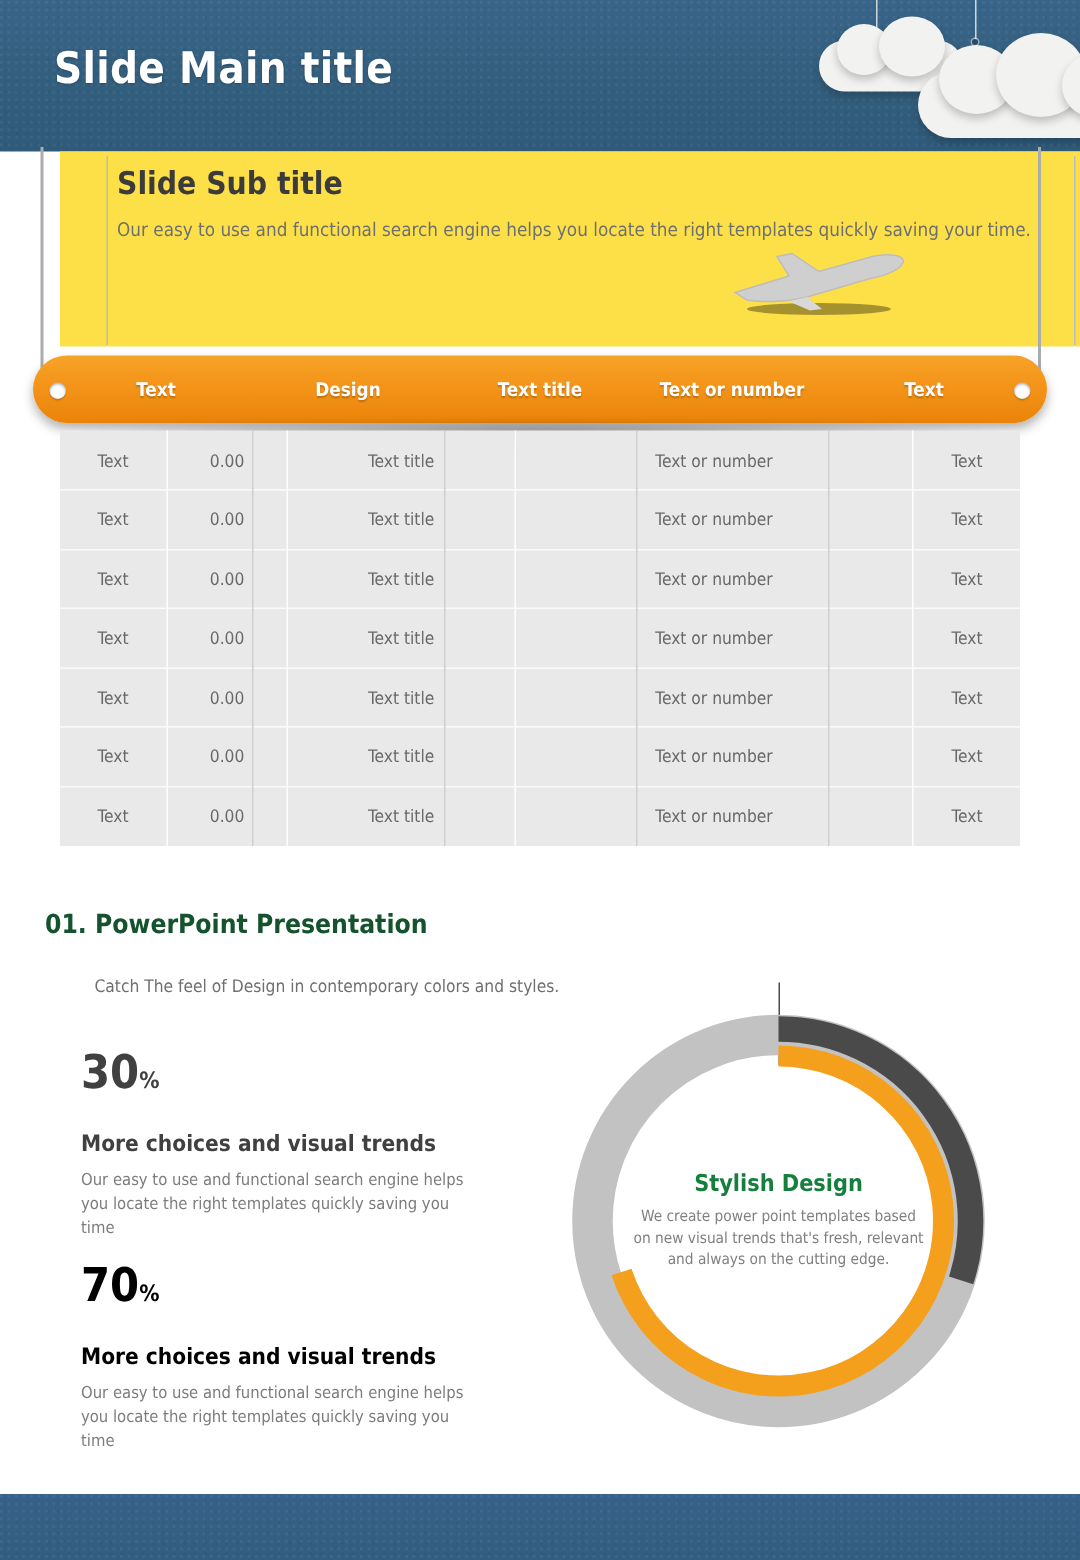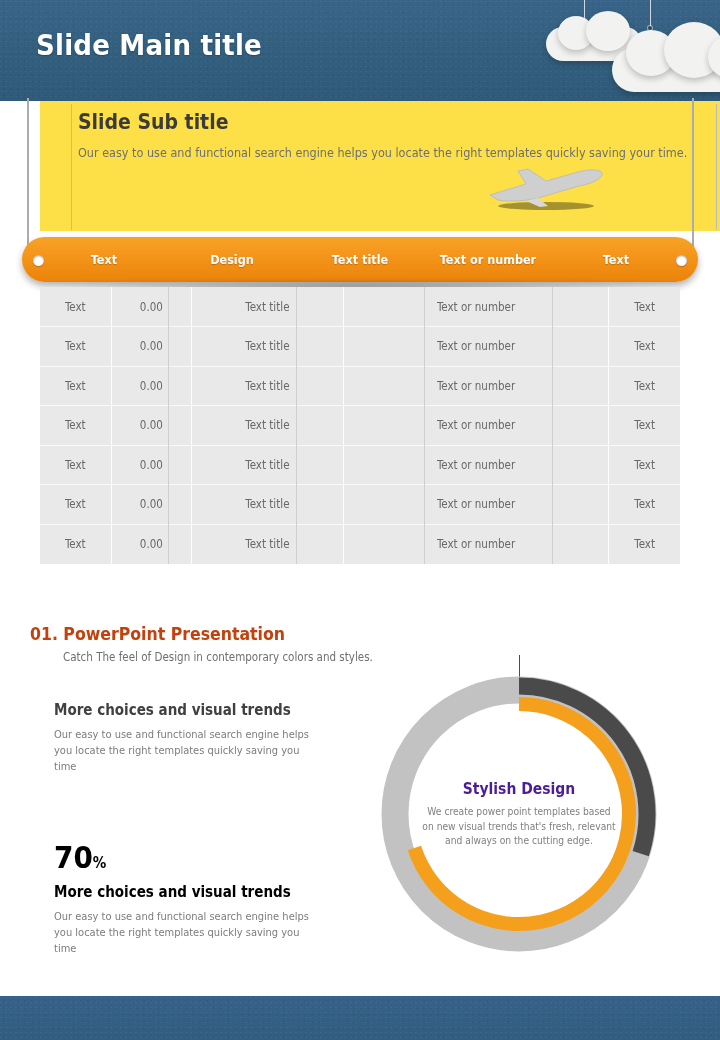--- a/index.html
+++ b/index.html
@@ -95,56 +95,56 @@
     font-family:"DejaVu Sans Condensed","Liberation Sans",sans-serif;
     border-bottom:1px solid #fafafa;
     border-right:1px solid #fdfdfd;
   }
   table.tbl td:last-child { border-right:none; }
   table.tbl tr:last-child td { border-bottom:none; }
   .col-sep { position:absolute; top:0; width:1px; background:#cfcfcf; }
 
   
   .sec-title {
-    position:absolute; left:30px; top:624px;
-    font-size:17.5px; font-weight:bold; color:#c2410c;
+    position:absolute; left:30px; top:607px;
+    font-size:17.5px; font-weight:bold; color:#14532d;
     font-family:"DejaVu Sans Condensed","Liberation Sans",sans-serif;
   }
   .sec-sub {
     position:absolute; left:30px; top:650px;
     font-size:11.5px; color:#6d6f71;
     font-family:"DejaVu Sans Condensed","Liberation Sans",sans-serif;
     margin-left:33px;
   }
   .stat { position:absolute; left:54px; width:300px; }
   .stat-pct {
     font-size:31px; font-weight:bold; line-height:34px;
     font-family:"DejaVu Sans Condensed","Liberation Sans",sans-serif;
   }
   .stat-pct .sym { font-size:15px; font-weight:bold; }
   .stat-head {
-    font-size:15px; font-weight:bold; margin-top:3px;
+    font-size:15px; font-weight:bold; margin-top:16px;
     font-family:"DejaVu Sans Condensed","Liberation Sans",sans-serif;
   }
   .stat-body {
     font-size:11px; line-height:16px; color:#7a7c7e; margin-top:8px; width:255px;
     font-family:"DejaVu Sans Condensed","Liberation Sans",sans-serif;
   }
   .dark { color:#404040; }
   .orange { color:#000000; }
 
   
   .donut { position:absolute; left:366px; top:661px; width:306px; height:306px; }
   .donut-needle { position:absolute; left:519px; top:655px; width:1.4px; height:55px; background:#4a4a4a; }
   .donut-center {
     position:absolute; left:50%; top:50%; transform:translate(-50%,-50%);
     width:196px; text-align:center;
   }
   .donut-title {
-    font-size:15.5px; font-weight:bold; color:#4c1d95;
+    font-size:15.5px; font-weight:bold; color:#15803d;
     font-family:"DejaVu Sans Condensed","Liberation Sans",sans-serif;
   }
   .donut-body {
     font-size:10.2px; line-height:14.5px; color:#7d7f81; margin-top:7px;
     font-family:"DejaVu Sans Condensed","Liberation Sans",sans-serif;
   }
 
   
   .footer {
     position:absolute; left:0; bottom:0; width:720px; height:44px;
@@ -268,20 +268,23 @@
       <div class="col-sep" style="left:256px;height:277px;"></div>
       <div class="col-sep" style="left:384px;height:277px;"></div>
       <div class="col-sep" style="left:512px;height:277px;"></div>
     </div>
   </div>
 
   <div class="sec-title">01. PowerPoint Presentation</div>
   <div class="sec-sub">Catch The feel of Design in contemporary colors and styles.</div>
 
   <div class="stat" style="top:698px;">
+    <div class="stat-pct dark">
+      <span>30</span><span class="sym">%</span>
+    </div>
     <div class="stat-head dark">More choices and visual trends</div>
     <div class="stat-body">Our easy to use and functional search engine helps you locate the right templates quickly saving you time</div>
   </div>
 
   <div class="stat" style="top:840px;">
     <div class="stat-pct orange">
       <span>70</span><span class="sym">%</span>
     </div>
     <div class="stat-head orange">More choices and visual trends</div>
     <div class="stat-body">Our easy to use and functional search engine helps you locate the right templates quickly saving you time</div>

